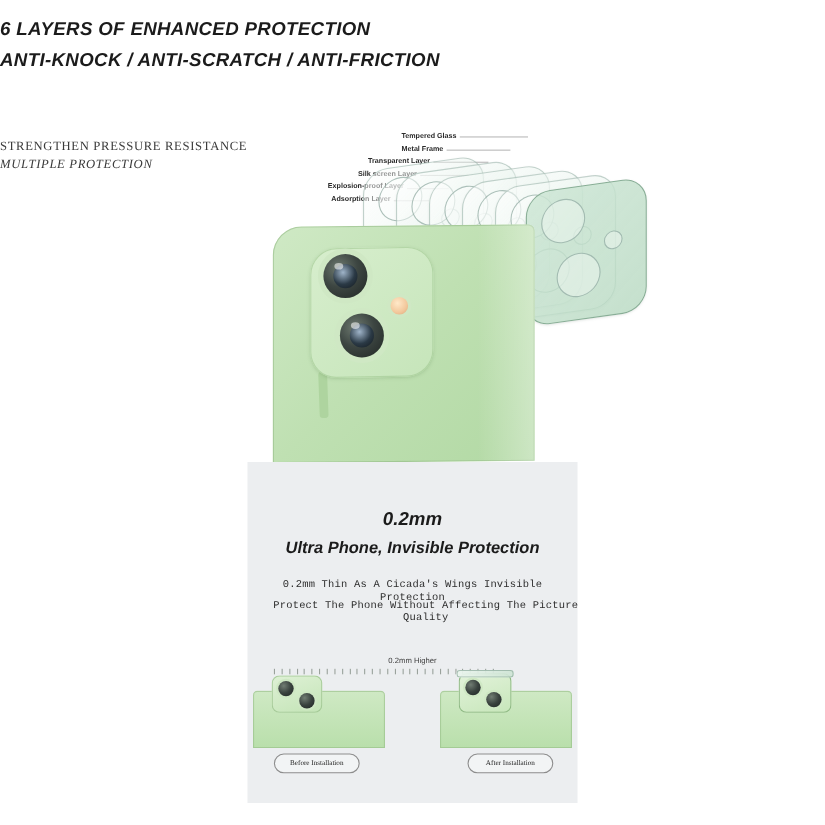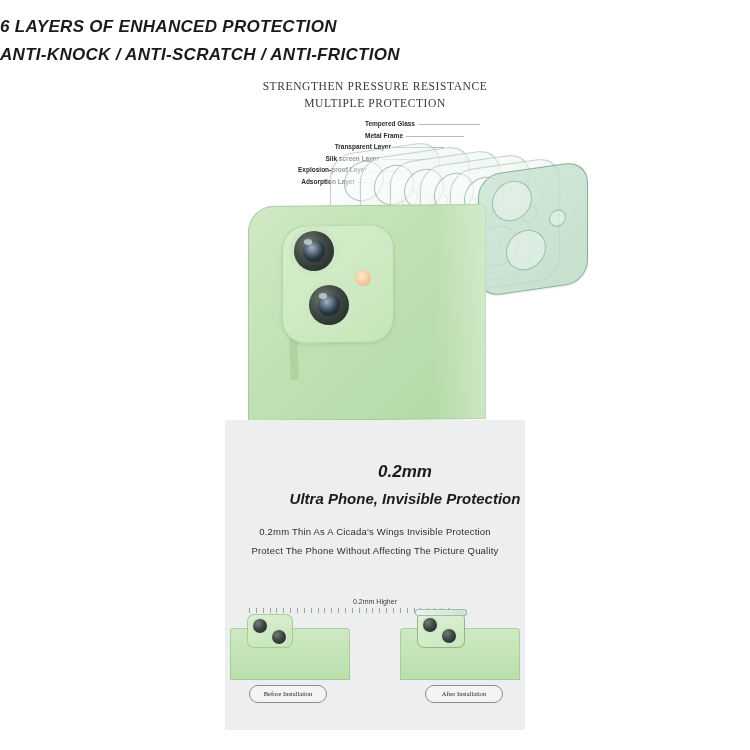--- a/index.html
+++ b/index.html
@@ -44,28 +44,28 @@
   }
   .headline-2 {
     position: absolute;
     left: 0; top: 45px;
     width: 750px;
     font-size: 17px;
   }
   .subline {
     position: absolute;
     width: 750px;
-    text-align: center;
     color: #3a3a3a;
     font-size: 11.5px;
     font-family: "Liberation Serif", serif;
     letter-spacing: 0.6px;
+    margin-top: 47px;
   }
   .subline-1 { top: 80px; }
-  .subline-2 { top: 97px; }
+  .subline-2 { top: 97px; font-style: italic; }
 
   
   .layer-labels {
     position: absolute;
     left: 255px;
     top: 118px;
     width: 160px;
     text-align: right;
   }
   .layer-label {
@@ -201,35 +201,34 @@
     height: 310px;
     background: #eceef0;
   }
   .thin-title {
     position: absolute;
     width: 300px;
     text-align: center;
     font-weight: bold;
     font-style: italic;
     color: #1b1b1b;
-    margin-left: 30px;
   }
   .thin-title-1 { top: 42px; font-size: 17px; }
   .thin-title-2 { top: 70px; font-size: 15px; }
   .thin-desc {
     position: absolute;
     width: 300px;
     text-align: center;
-    font-family: Liberation Sans, sans-serif;
+    font-family: Liberation Mono, monospace;
     font-size: 9.5px;
     color: #2e2e2e;
     letter-spacing: 0.2px;
   }
   .thin-desc-1 { top: 106px; }
-  .thin-desc-2 { top: 125px; }
+  .thin-desc-2 { top: 125px; padding-left: 12px; }
 
   .higher-note {
     position: absolute;
     width: 300px;
     text-align: center;
     top: 178px;
     font-size: 7px;
     color: #3d3d3d;
     font-family: "Liberation Sans", sans-serif;
   }

